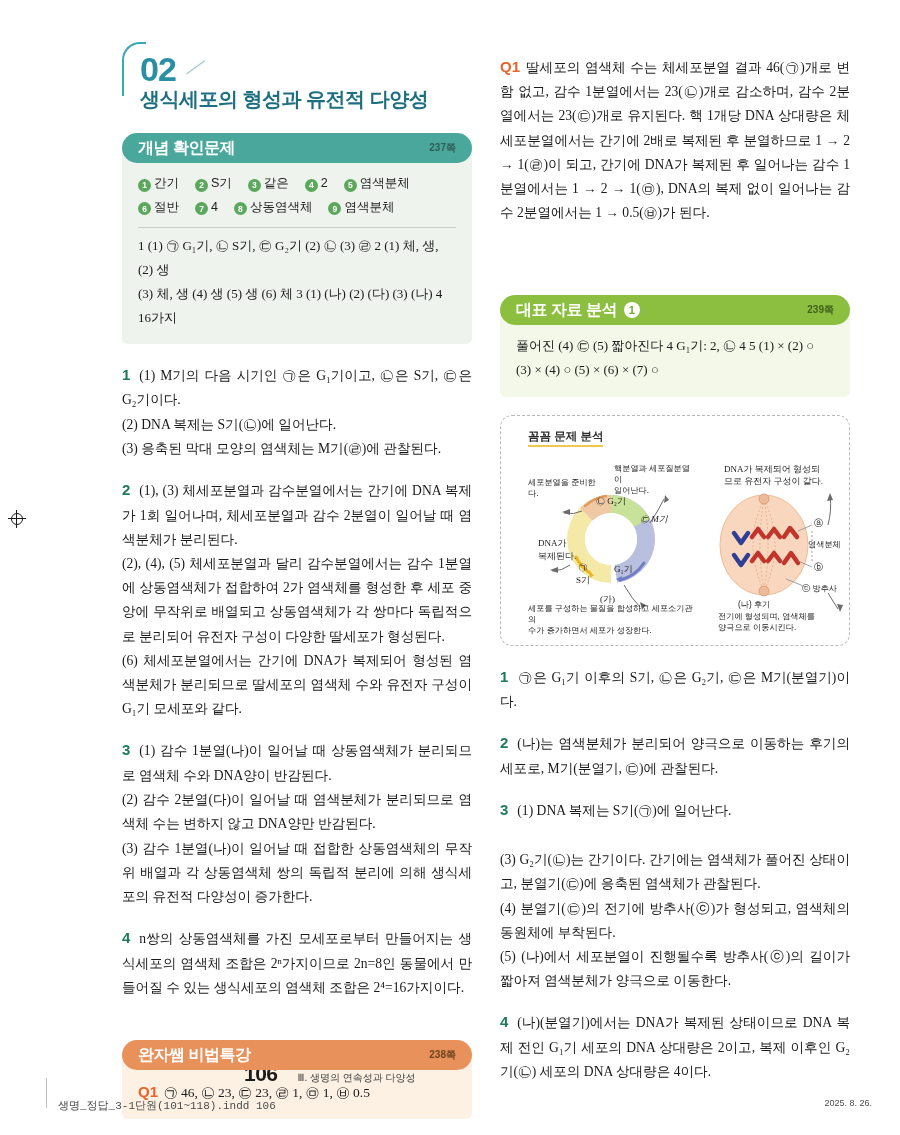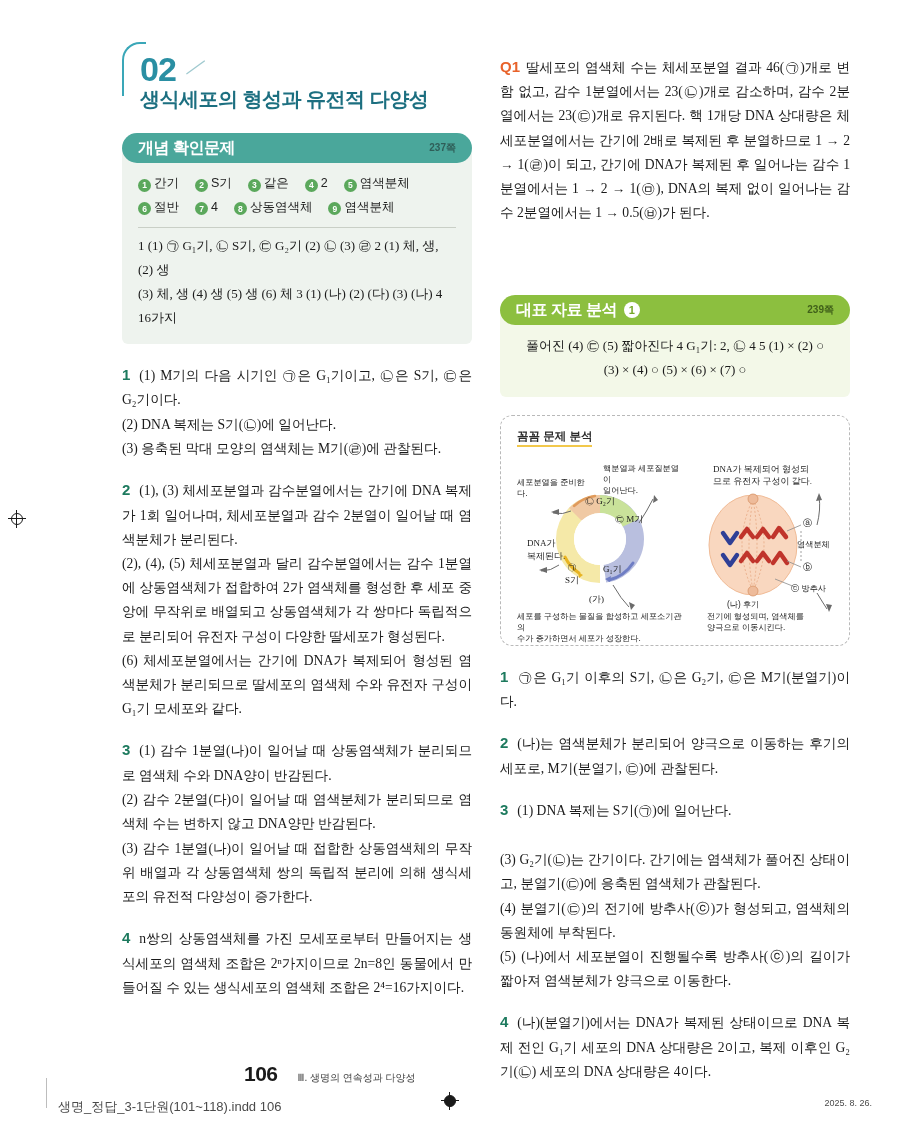--- a/index.html
+++ b/index.html
@@ -138,21 +138,21 @@
   .qblock{ font-size:13.6px; line-height:1.78; text-align:justify; margin-bottom:26px; }
   .qtag{
     font-family:"Liberation Sans", sans-serif;
     font-weight:bold; font-size:15px; color:#e8622a;
     margin-right:6px;
   }
 
   
   .analysis{
     border:1.4px dashed #b9b9b9; border-radius:12px;
-    padding:10px 12px 12px 16px; margin-bottom:18px;
+    padding:10px 12px 12px 27px; margin-bottom:18px;
     background:#ffffff; position:relative;
   }
   .analysis-title{
     display:inline-block;
     font-family:"Liberation Sans", sans-serif;
     font-weight:bold; font-size:11.5px; color:#2b2b2b;
     border-bottom:2px solid #f2c84b;
     padding-bottom:1px; margin-bottom:6px;
   }
   .fig{ position:relative; width:326px; height:180px; }
@@ -182,21 +182,21 @@
     font-family:"Liberation Sans", sans-serif;
     font-size:10px; color:#3a3a3a; margin-left:20px;
   }
   .printbar{
     position:absolute; left:0; right:0; top:1090px; height:45px;
     border-top:0;
   }
   .printbar .tick{ position:absolute; left:46px; top:-12px; width:1px; height:30px; background:#bdbdbd; }
   .printbar .fname{
     position:absolute; left:58px; top:8px;
-    font-family:Liberation Sans, sans-serif; font-size:13px; color:#4a4a4a;
+    font-family:Liberation Mono, monospace; font-size:11px; color:#4a4a4a;
   }
   .printbar .pdate{
     position:absolute; right:28px; top:8px;
     font-family:"Liberation Sans", sans-serif; font-size:9px; color:#4a4a4a;
   }
 </style>
 </head>
 <body>
 
 <div class="page">
@@ -284,34 +284,43 @@
     <p class="sol">
       <span class="snum">3</span><span>(1) 감수 1분열(나)이 일어날 때 상동염색체가 분리되므로 염색체 수와 DNA양이 반감된다.</span><br>
       <span>(2) 감수 2분열(다)이 일어날 때 염색분체가 분리되므로 염색체 수는 변하지 않고 DNA양만 반감된다.</span><br>
       <span>(3) 감수 1분열(나)이 일어날 때 접합한 상동염색체의 무작위 배열과 각 상동염색체 쌍의 독립적 분리에 의해 생식세포의 유전적 다양성이 증가한다.</span>
     </p>
 
     <p class="sol">
       <span class="snum">4</span><span>n쌍의 상동염색체를 가진 모세포로부터 만들어지는 생식세포의 염색체 조합은 2ⁿ가지이므로 2n=8인 동물에서 만들어질 수 있는 생식세포의 염색체 조합은 2⁴=16가지이다.</span>
     </p>
 
+    <div class="abox box-orange" style="margin-top:40px;">
+      <div class="abox-head">
+        <span class="hl">완자쌤 비법특강</span>
+        <span class="pg">238쪽</span>
+      </div>
+      <div class="abox-body">
+        <span class="qtag">Q1</span><span>㉠ 46, ㉡ 23, ㉢ 23, ㉣ 1, ㉤ 1, ㉥ 0.5</span>
+      </div>
+    </div>
 
     <div class="pagefoot">
       <span class="pnum">106</span>
       <span class="ptxt">Ⅲ. 생명의 연속성과 다양성</span>
     </div>
   </div>
 
   <div class="col col-right">
 
     <p class="qblock">
       <span class="qtag">Q1</span><span>딸세포의 염색체 수는 체세포분열 결과 46(㉠)개로 변함 없고, 감수 1분열에서는 23(㉡)개로 감소하며, 감수 2분열에서는 23(㉢)개로 유지된다. 핵 1개당 DNA 상대량은 체세포분열에서는 간기에 2배로 복제된 후 분열하므로 1 → 2 → 1(㉣)이 되고, 간기에 DNA가 복제된 후 일어나는 감수 1분열에서는 1 → 2 → 1(㉤), DNA의 복제 없이 일어나는 감수 2분열에서는 1 → 0.5(㉥)가 된다.</span>
     </p>
 
-    <div class="abox box-green" style="margin-top:70px;text-align:center;">
+    <div class="abox box-green" style="margin-top:70px;">
       <div class="abox-head">
         <span class="hl">대표 자료 분석</span>
         <span class="badge-num">1</span>
         <span class="pg">239쪽</span>
       </div>
       <div class="abox-body">
         <div class="anslines">
           <div>풀어진 (4) ㉢ (5) 짧아진다    4 G₁기: 2, ㉡ 4    5 (1) × (2) ○</div>
           <div>(3) × (4) ○ (5) × (6) × (7) ○</div>
         </div>
@@ -386,26 +395,26 @@
           <path d="M 312 159 l -3 -8 l 6 1 z" fill="#6b6b6b"></path>
         </svg>
 
         
         <span class="cap" style="left:0px; top:24px; width:78px;">세포분열을 준비한다.</span>
         <span class="cap" style="left:86px; top:10px; width:84px; white-space:pre-line;">핵분열과 세포질분열이
 일어난다.</span>
         <span class="lbl" style="left:10px; top:84px; white-space:pre-line; font-family:'Liberation Serif',serif;">DNA가
 복제된다.</span>
         <span class="lbl" style="left:68px; top:42px;">㉡ G₂기</span>
-        <span class="lbl" style="left:98px; top:60px;">㉢ M기</span>
+        <span class="lbl" style="left:112px; top:60px;font-style:italic;">㉢ M기</span>
         <span class="lbl" style="left:48px; top:108px; white-space:pre-line; text-align:center;">㉠
 S기</span>
         <span class="lbl" style="left:86px; top:110px;">G₁기</span>
         <span class="lbl" style="left:72px; top:140px;">(가)</span>
-        <span class="cap" style="left:0px; top:158px; width:172px; white-space:pre-line;">세포를 구성하는 물질을 합성하고 세포소기관의
+        <span class="cap" style="left:0px; top:150px; width:172px; white-space:pre-line;">세포를 구성하는 물질을 합성하고 세포소기관의
 수가 증가하면서 세포가 성장한다.</span>
 
         
         <span class="cap" style="left:196px; top:10px; width:104px; white-space:pre-line; font-family:'Liberation Serif',serif; font-size:9px;">DNA가 복제되어 형성되
 므로 유전자 구성이 같다.</span>
         <span class="lbl" style="left:286px; top:64px;">ⓐ</span>
         <span class="lbl" style="left:286px; top:108px;">ⓑ</span>
         <span class="lbl-k" style="left:280px; top:86px;">염색분체</span>
         <span class="lbl-k" style="left:274px; top:130px;">ⓒ 방추사</span>
         <span class="lbl-k" style="left:210px; top:146px;">(나) 후기</span>

